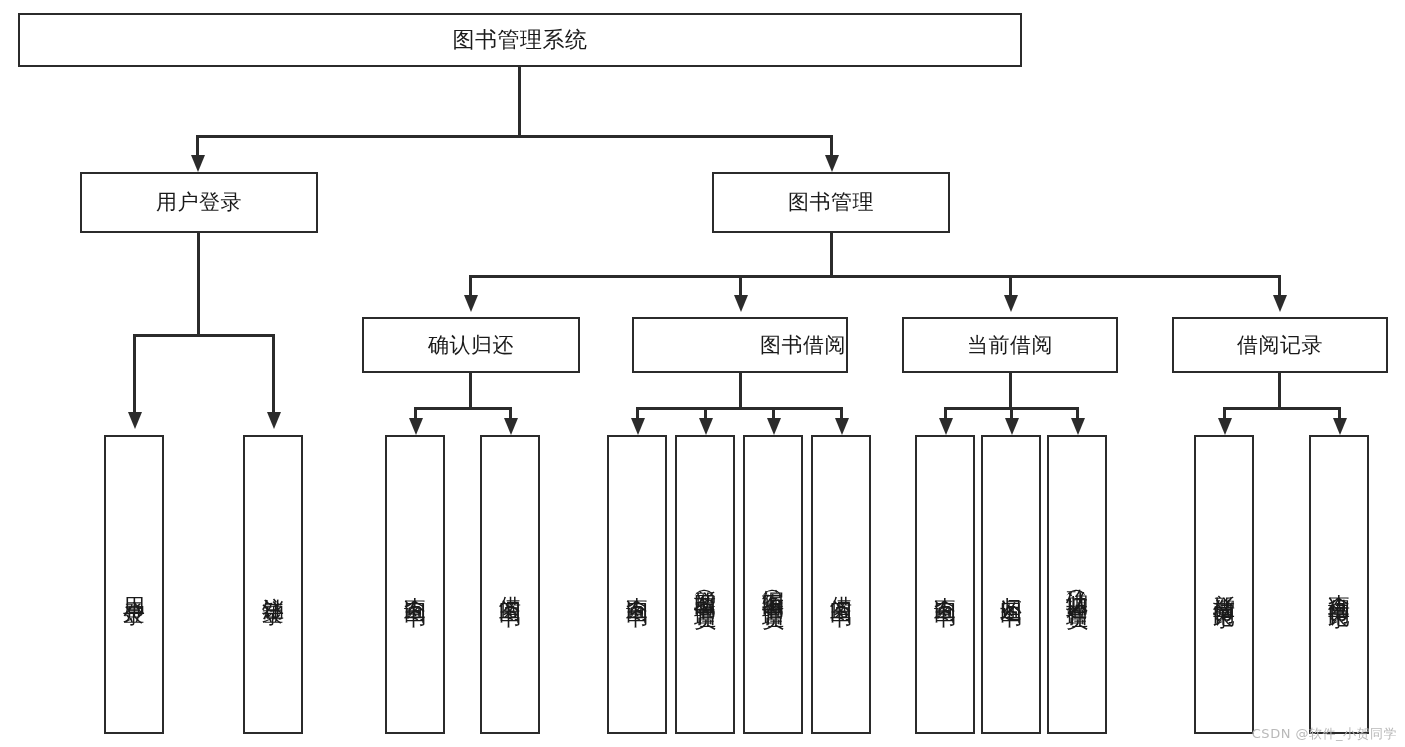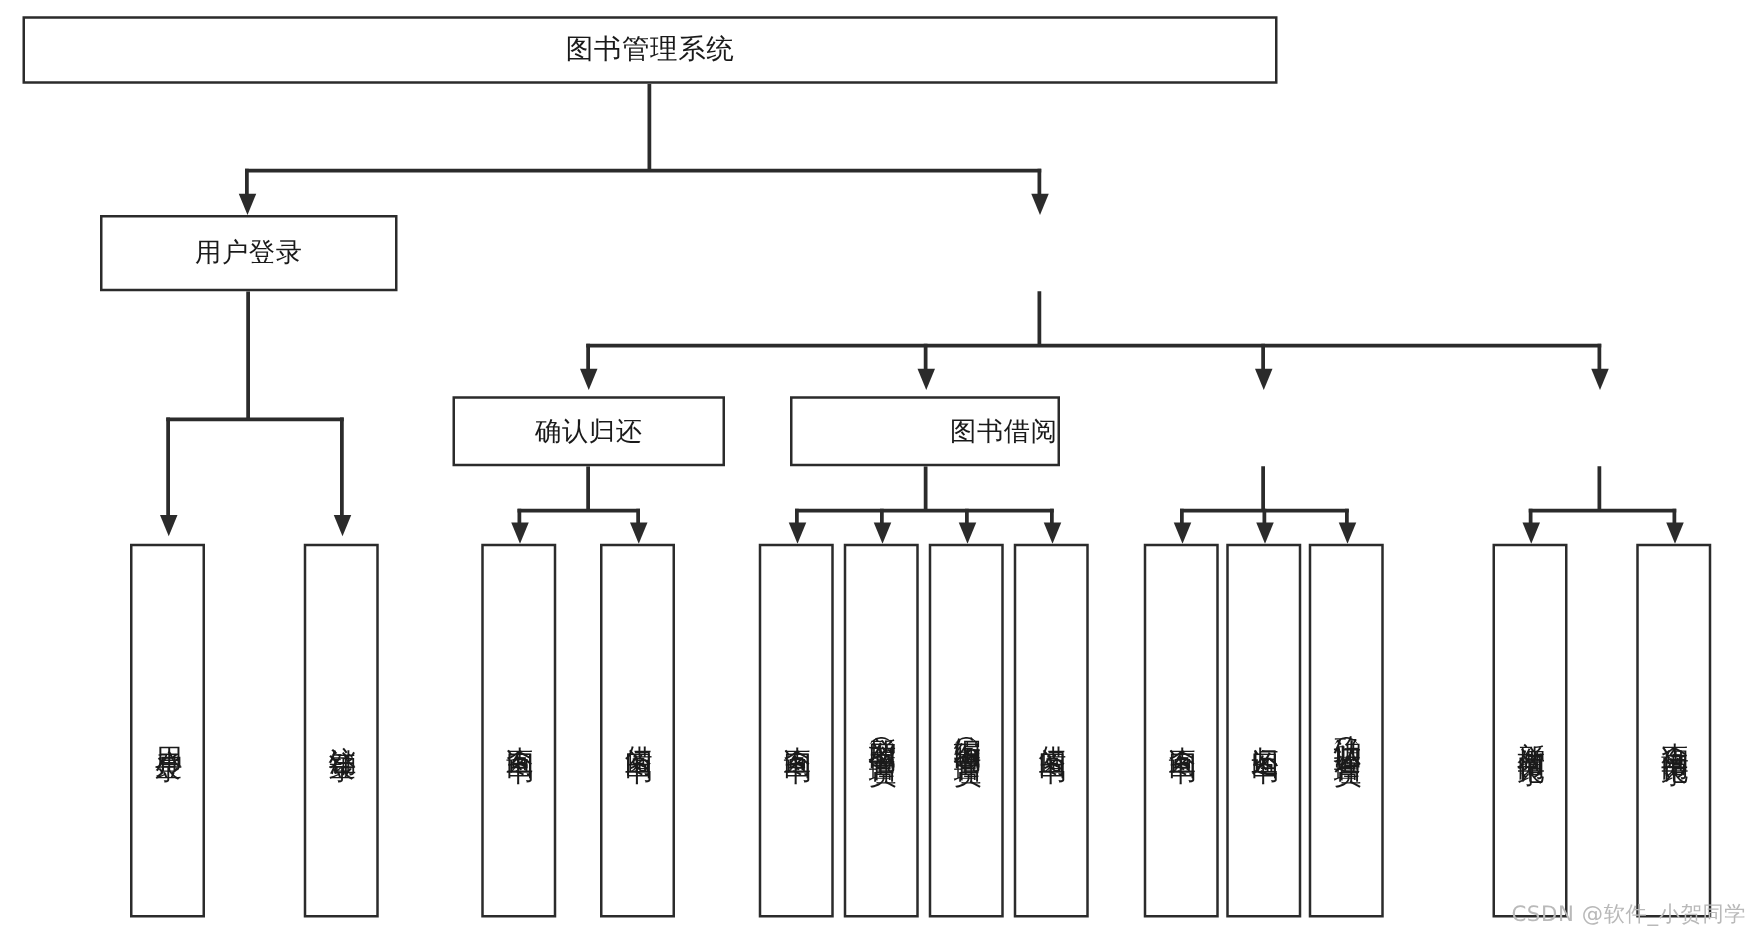--- a/index.html
+++ b/index.html
@@ -66,21 +66,21 @@
     height: 0;
     border-left: 7px solid transparent;
     border-right: 7px solid transparent;
     border-top: 17px solid #2b2b2b;
     z-index: 2;
   }
   .watermark {
     position: absolute;
     right: 8px;
     bottom: 4px;
-    font-size: 17px;
+    font-size: 13px;
     color: #b9b9b9;
     letter-spacing: 0.5px;
     z-index: 5;
     white-space: nowrap;
     text-align: center;
   }
 </style>
 </head>
 <body>
 
@@ -97,20 +97,23 @@
   <div class="edge edge-v" style="left:196px; top:135px; width:3px; height:26px;"></div>
   <div class="arrow" style="left:191px; top:155px;"></div>
 
   <div class="edge edge-v" style="left:830px; top:135px; width:3px; height:26px;"></div>
   <div class="arrow" style="left:825px; top:155px;"></div>
 
   <div class="node node-h" style="left:80px; top:172px; width:238px; height:61px;">
     <span>用户登录</span>
   </div>
 
+  <div class="node node-h" style="left:712px; top:172px; width:238px; height:61px;">
+    <span>图书管理</span>
+  </div>
 
   <div class="edge edge-v" style="left:197px; top:233px; width:3px; height:103px;"></div>
   <div class="edge edge-h" style="left:133px; top:334px; width:142px; height:3px;"></div>
   <div class="edge edge-v" style="left:133px; top:334px; width:3px; height:84px;"></div>
   <div class="arrow" style="left:128px; top:412px;"></div>
   <div class="edge edge-v" style="left:272px; top:334px; width:3px; height:84px;"></div>
   <div class="arrow" style="left:267px; top:412px;"></div>
 
   <div class="edge edge-v" style="left:830px; top:233px; width:3px; height:44px;"></div>
   <div class="edge edge-h" style="left:469px; top:275px; width:812px; height:3px;"></div>
@@ -122,20 +125,26 @@
   <div class="arrow" style="left:1004px; top:295px;"></div>
   <div class="edge edge-v" style="left:1278px; top:275px; width:3px; height:26px;"></div>
   <div class="arrow" style="left:1273px; top:295px;"></div>
 
   <div class="node node-h" style="left:362px; top:317px; width:218px; height:56px;">
     <span>确认归还</span>
   </div>
   <div class="node node-h" style="left:632px; top:317px; width:216px; height:56px;justify-content:flex-end;">
     <span>图书借阅</span>
   </div>
+  <div class="node node-h" style="left:902px; top:317px; width:216px; height:56px;">
+    <span>当前借阅</span>
+  </div>
+  <div class="node node-h" style="left:1172px; top:317px; width:216px; height:56px;">
+    <span>借阅记录</span>
+  </div>
 
   <div class="edge edge-v" style="left:469px; top:373px; width:3px; height:36px;"></div>
   <div class="edge edge-h" style="left:414px; top:407px; width:98px; height:3px;"></div>
   <div class="edge edge-v" style="left:414px; top:407px; width:3px; height:16px;"></div>
   <div class="arrow" style="left:409px; top:418px;"></div>
   <div class="edge edge-v" style="left:509px; top:407px; width:3px; height:16px;"></div>
   <div class="arrow" style="left:504px; top:418px;"></div>
 
   <div class="edge edge-v" style="left:739px; top:373px; width:3px; height:36px;"></div>
   <div class="edge edge-h" style="left:636px; top:407px; width:207px; height:3px;"></div>

